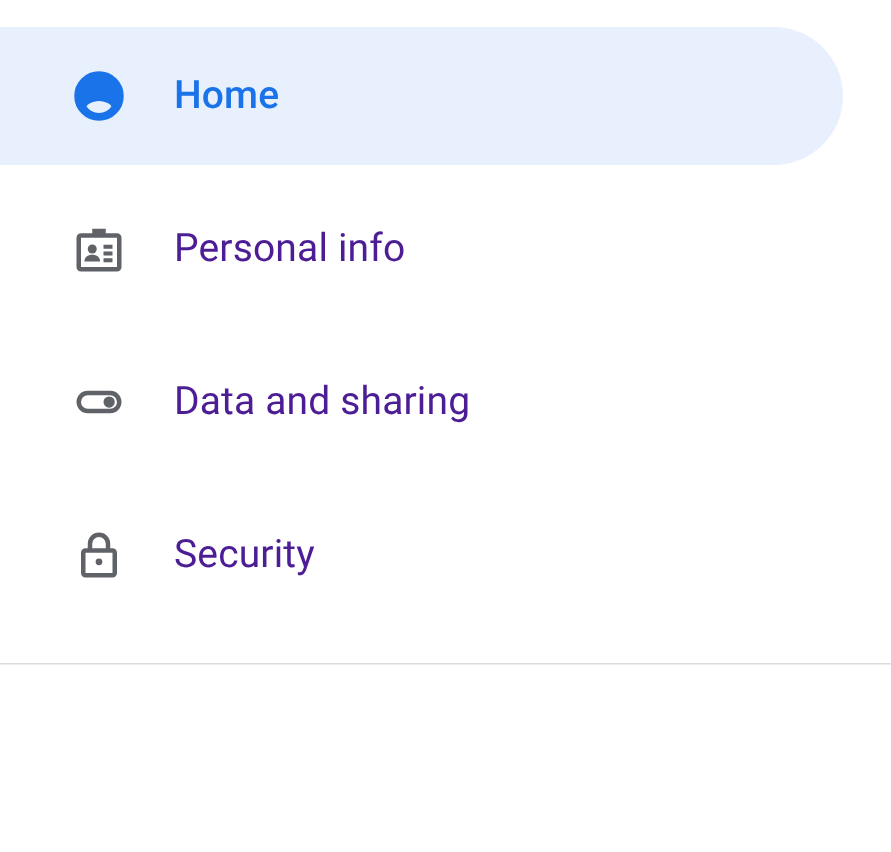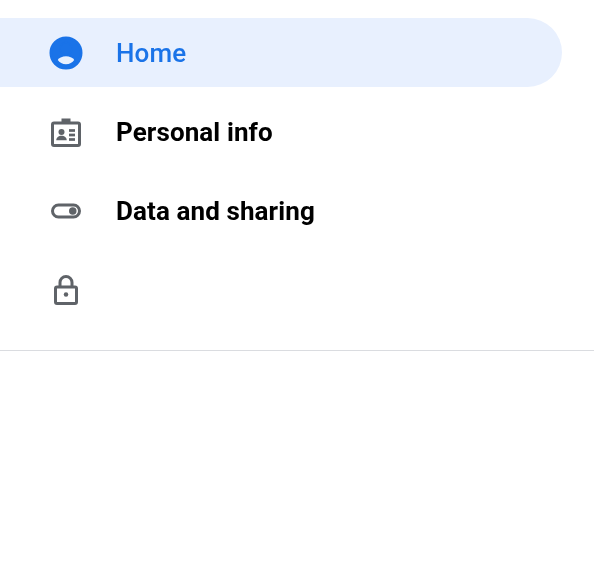--- a/index.html
+++ b/index.html
@@ -10,21 +10,21 @@
       height: 568px;
       position: relative;
     }
     .nav-container {
       padding-top: 18px;
       width: 100%;
     }
     .nav-item {
       display: flex;
       align-items: center;
-      height: 69px;
+      height: 92px;
       padding-left: 48px;
       cursor: pointer;
       border-top-right-radius: 50px;
       border-bottom-right-radius: 50px;
       margin-right: 32px;
       margin-bottom: 10px;
     }
     .nav-item.selected {
       background: #e8f0fe;
     }
@@ -36,22 +36,22 @@
       justify-content: center;
       flex-shrink: 0;
     }
     .nav-item .icon svg {
       width: 36px;
       height: 36px;
     }
     .nav-item .label {
       margin-left: 32px;
       font-size: 26px;
-      color: #000000;
-      font-weight: 700;
+      color: #4c1d95;
+      font-weight: 400;
       letter-spacing: 0.1px;
     }
     .nav-item.selected .label {
       color: #1a73e8;
       font-weight: 500;
     }
     .nav-item.selected .icon svg {
       fill: #1a73e8;
       stroke: #1a73e8;
     }
@@ -106,19 +106,20 @@
   </div>
 
   <div class="nav-item">
     <span class="icon">
       <svg viewBox="0 0 24 24" fill="none" stroke="#5f6368" stroke-width="2">
         <rect x="5" y="10" width="14" height="11" rx="1"></rect>
         <path d="M8 10V7a4 4 0 018 0v3"></path>
         <circle cx="12" cy="15" r="1.5" fill="#5f6368" stroke="none"></circle>
       </svg>
     </span>
+    <span class="label">Security</span>
   </div>
 
 
 
 </nav>
 
 <hr class="divider">
 
 </body></html>

